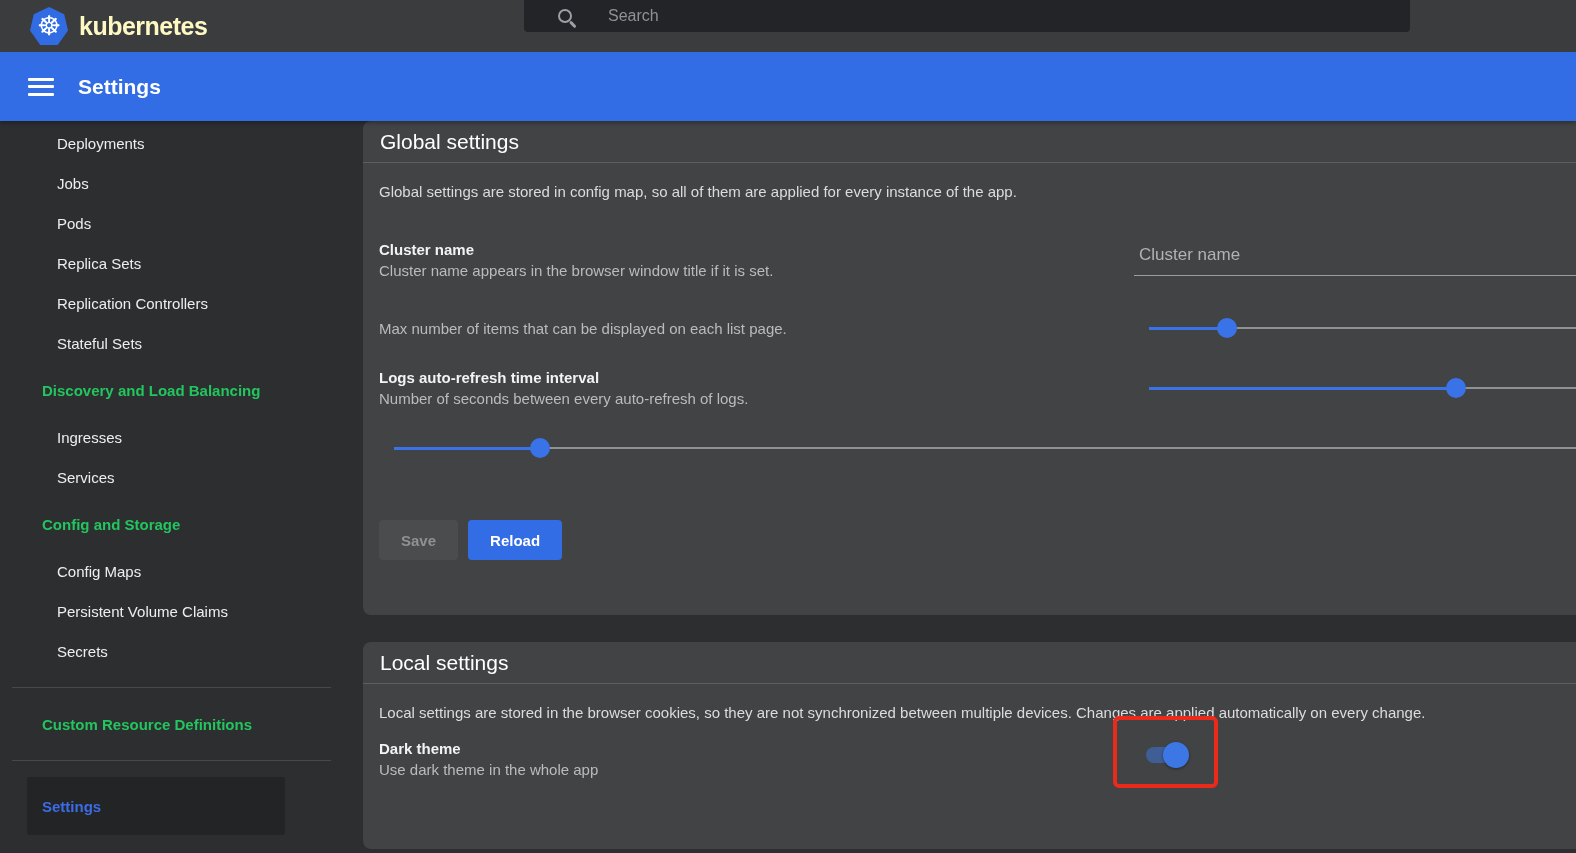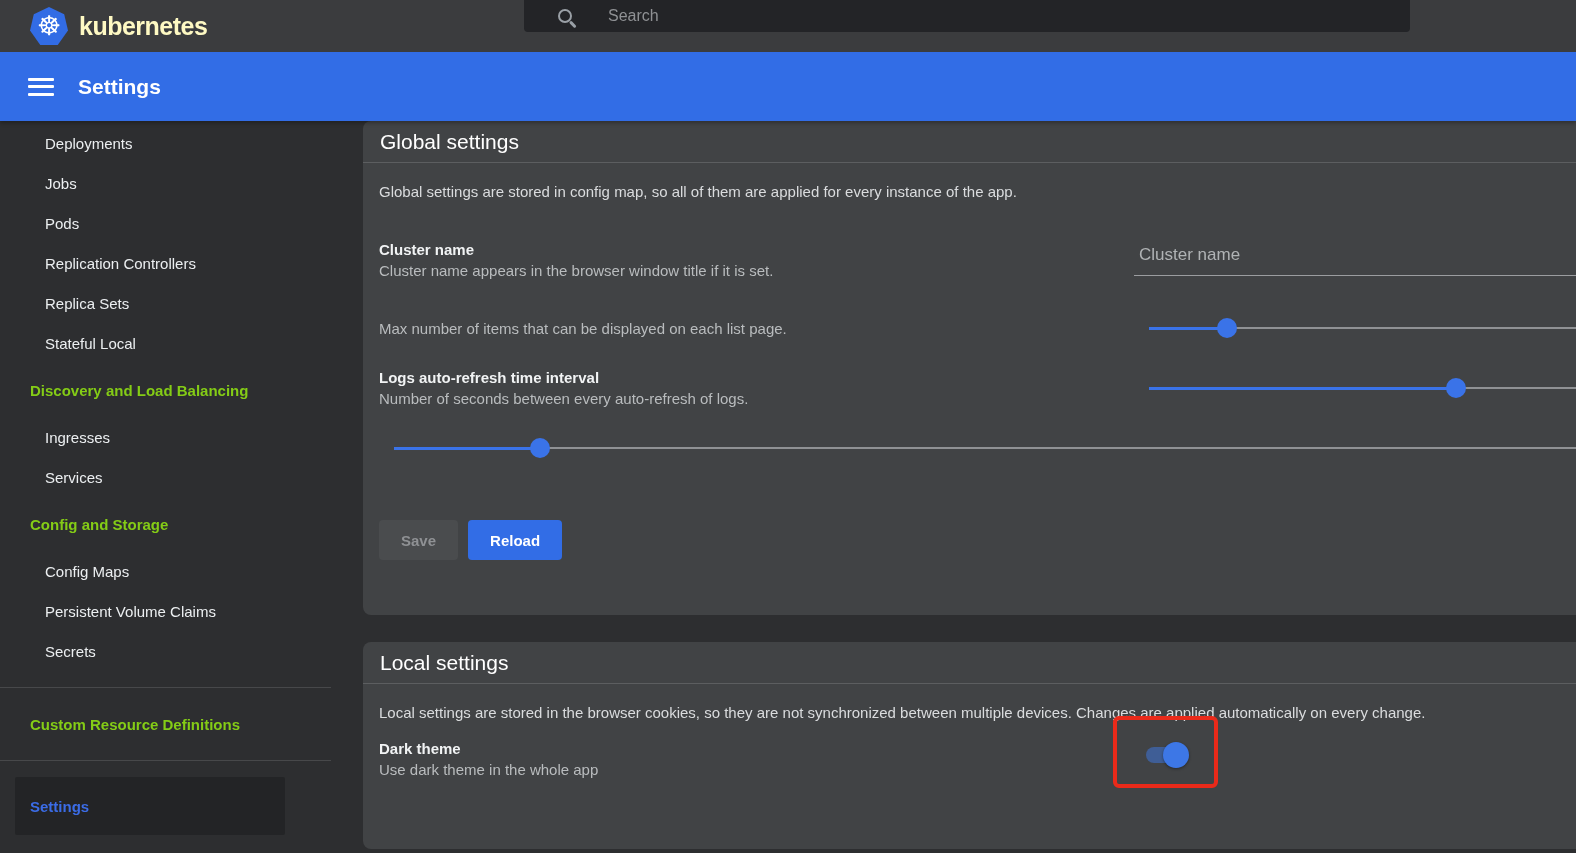--- a/index.html
+++ b/index.html
@@ -45,28 +45,28 @@
     height:69px; background:#326de6; display:flex; align-items:center;
     position:relative; z-index:2; box-shadow:0 2px 4px rgba(0,0,0,.3);
   }
   .hamburger { margin-left:28px; width:26px; cursor:pointer; }
   .hamburger span { display:block; height:3px; background:#fff; margin-bottom:4.5px; border-radius:1px; }
   .hamburger span:last-child { margin-bottom:0; }
   .page-title { color:#fff; font-size:21px; font-weight:700; margin-left:24px; }
 
   
   .layout { display:flex; height:732px; }
-  .sidebar { width:331px; flex:none; padding-top:2px; overflow:hidden; }
+  .sidebar { width:331px; flex:none; padding-top:2px; overflow:hidden;padding-left:12px; }
   .nav-item {
     height:40px; display:flex; align-items:center; padding-left:45px;
     font-size:15px; color:#eceff1; cursor:pointer; white-space:nowrap;
   }
   .nav-header {
     height:40px; margin:7px 0; display:flex; align-items:center; padding-left:30px;
-    font-size:15px; font-weight:700; color:#84cc16; white-space:nowrap;
+    font-size:15px; font-weight:700; color:#22c55e; white-space:nowrap;
   }
   .nav-divider { border-top:1px solid #47484a; margin:16px 0; }
   .nav-active {
     margin:2px 46px 0 15px; height:58px; background:#232426; border-radius:2px;
     display:flex; align-items:center; padding-left:15px;
     font-size:15px; font-weight:700; color:#3b6ce6; cursor:pointer;
   }
 
   
   .content { flex:1; min-width:0; display:flex; flex-direction:column;padding-left:32px; }
@@ -150,23 +150,23 @@
   </div>
   <span class="page-title">Settings</span>
 </div>
 
 <div class="layout">
 
   <nav class="sidebar">
     <div class="nav-item">Deployments</div>
     <div class="nav-item">Jobs</div>
     <div class="nav-item">Pods</div>
+    <div class="nav-item">Replica Sets</div>
     <div class="nav-item">Replication Controllers</div>
-    <div class="nav-item">Replica Sets</div>
-    <div class="nav-item">Stateful Local</div>
+    <div class="nav-item">Stateful Sets</div>
     <div class="nav-header">Discovery and Load Balancing</div>
     <div class="nav-item">Ingresses</div>
     <div class="nav-item">Services</div>
     <div class="nav-header">Config and Storage</div>
     <div class="nav-item">Config Maps</div>
     <div class="nav-item">Persistent Volume Claims</div>
     <div class="nav-item">Secrets</div>
     <div class="nav-divider"></div>
     <div class="nav-header">Custom Resource Definitions</div>
     <div class="nav-divider"></div>

